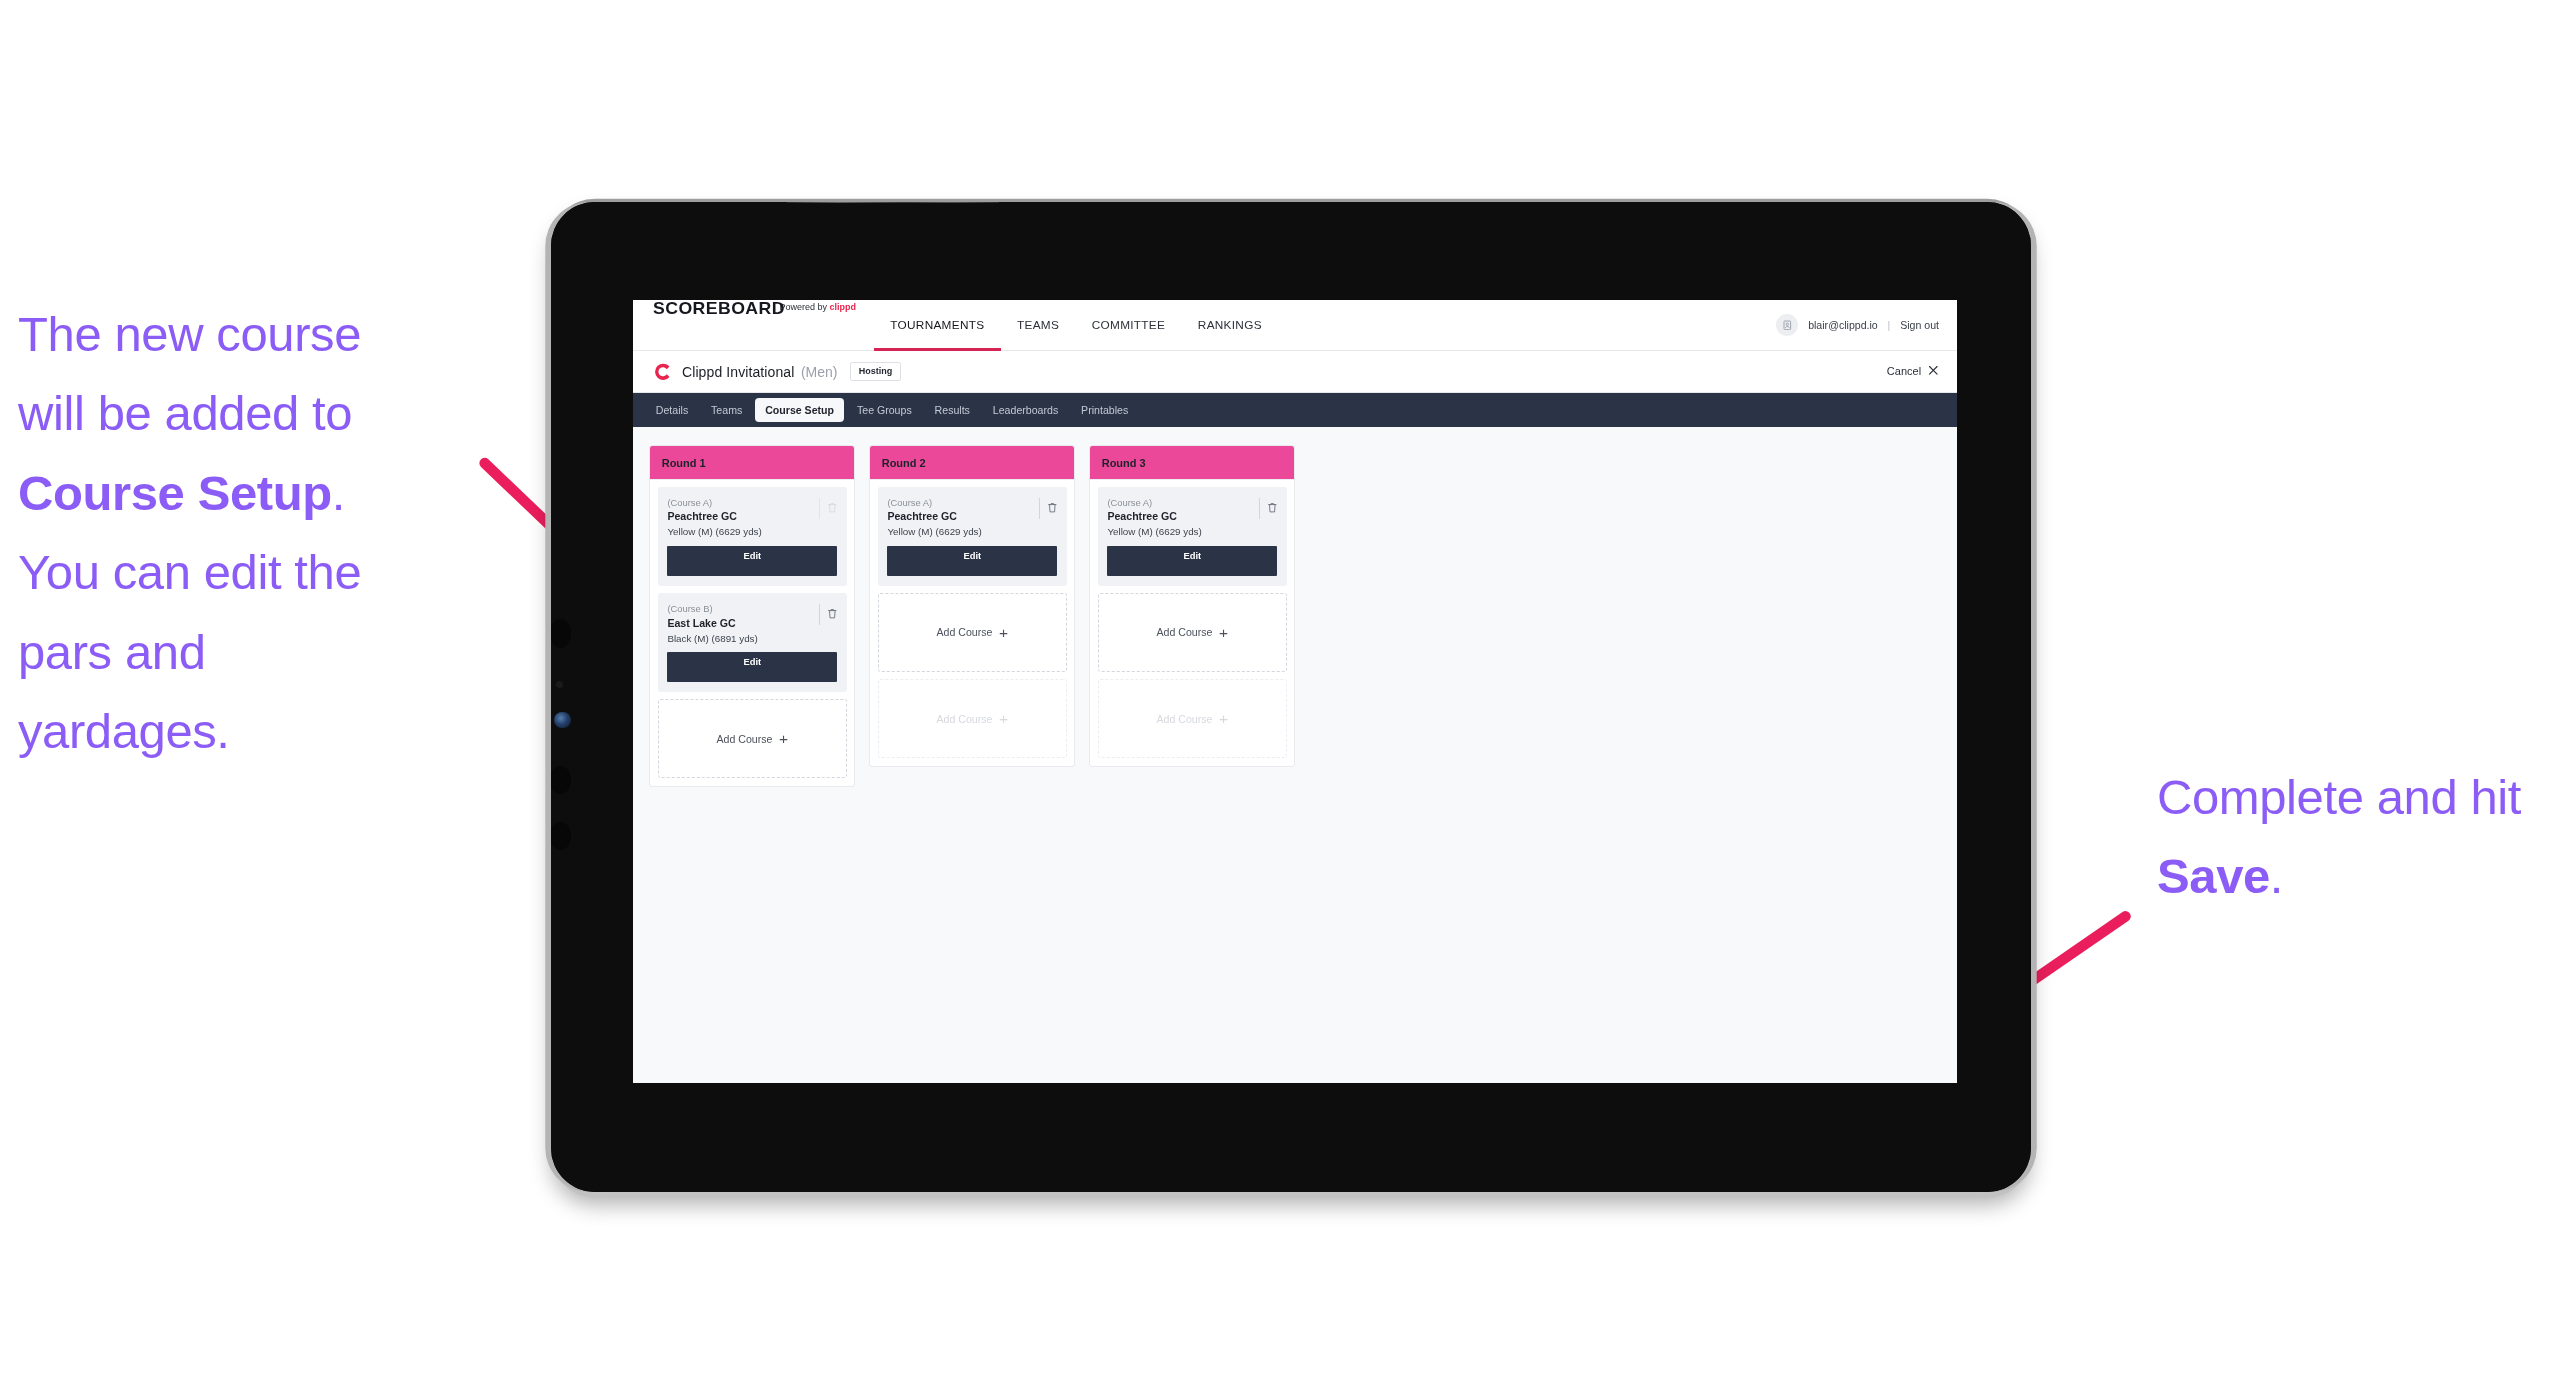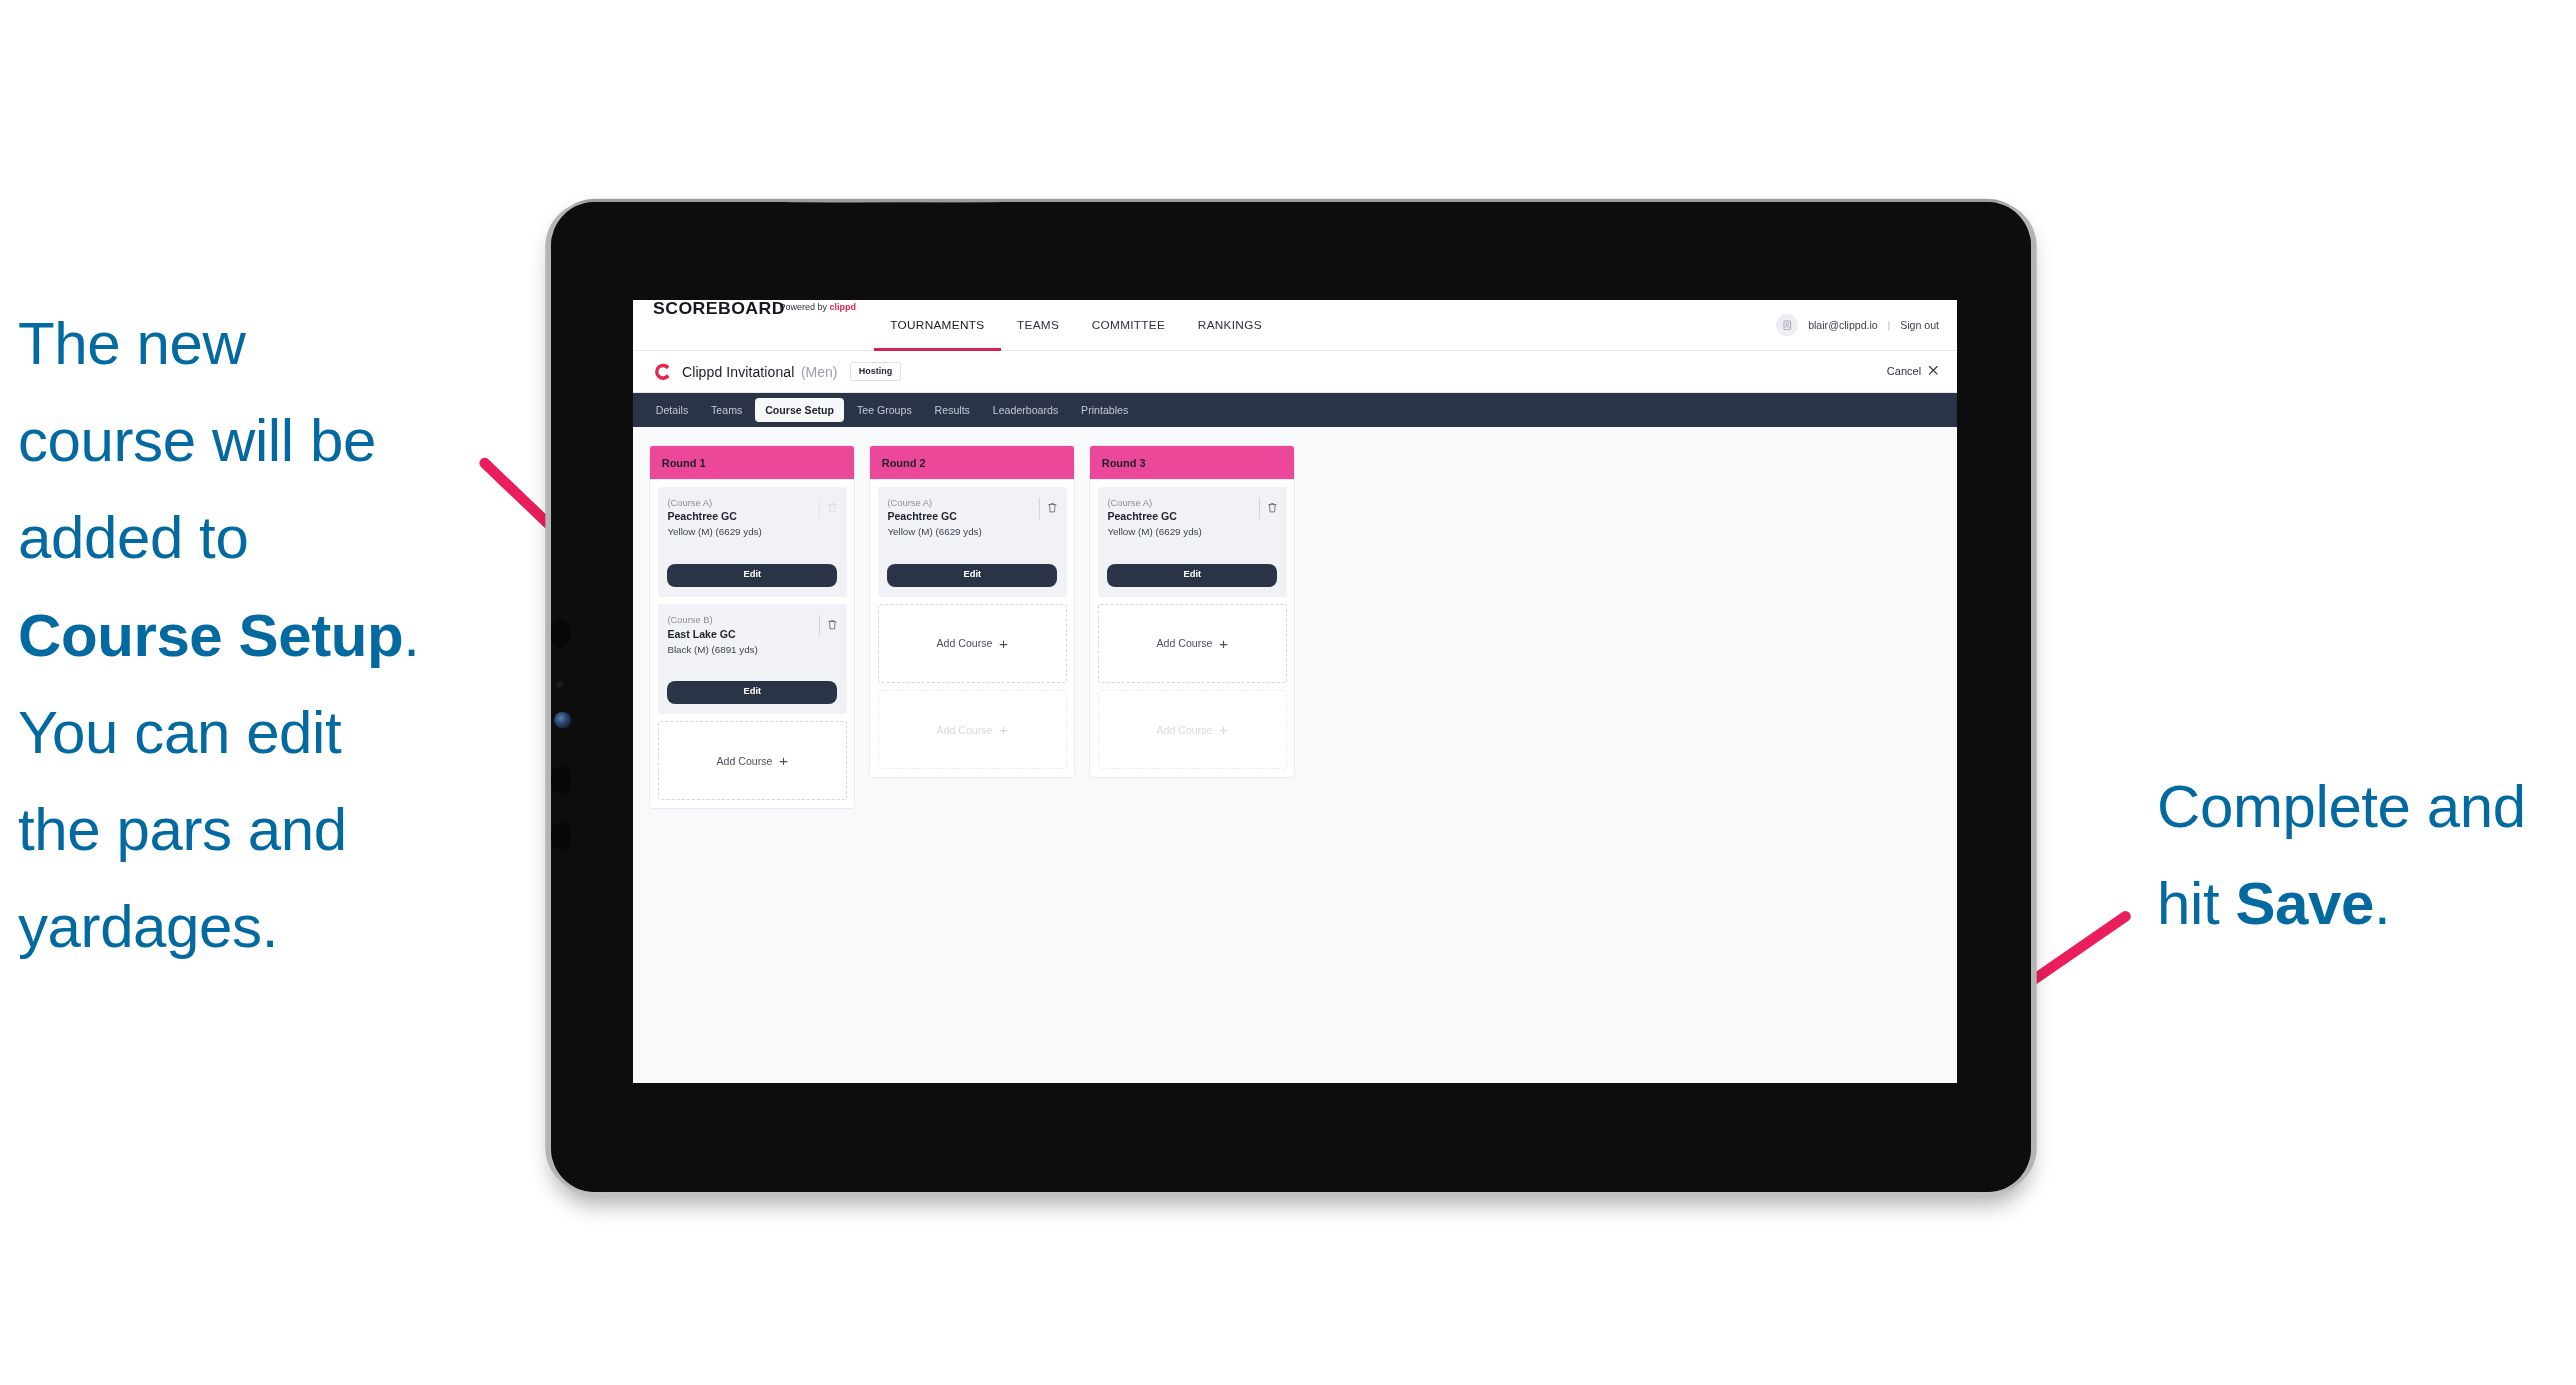--- a/index.html
+++ b/index.html
@@ -8,22 +8,22 @@
     background: #ffffff;
     font-family: "Liberation Sans", sans-serif;
     overflow: hidden;
   }
   .stage { position: relative; width: 2576px; height: 1386px; background:#fff; }
 
   
   .annot {
     position: absolute;
     font-family: "Liberation Sans", sans-serif;
-    color: #0369a1;
-    font-size: 60px;
+    color: #8b5cf6;
+    font-size: 49px;
     line-height: 1.62;
     letter-spacing: -0.4px;
     font-weight: 400;
   }
   .annot b { font-weight: 700; }
   .annot-left  { left: 18px;  top: 295px;  width: 408px; }
   .annot-right { left: 2157px; top: 758px; width: 408px; }
 
   .arrow-svg { position: absolute; overflow: visible; }
 
@@ -149,23 +149,23 @@
   .cc-label { font-size:9.4px; color:#8a9099; line-height:1.45; }
   .cc-name  { font-size:10.6px; font-weight:700; color:#1d212a; line-height:1.5; }
   .cc-tee   { font-size:9.8px; color:#3d434d; line-height:1.5; }
   .cc-actions { display:flex; align-items:center; gap:7.3px; padding-top:2.4px; }
   .cc-divider { width:0.8px; height:21px; background:#d2d5db; }
   .trash { color:#6d737d; display:block; }
   .cc-actions.disabled .cc-divider { background:#e2e4e8; }
   .cc-actions.disabled .trash { color:#d7dade; }
 
   .btn-edit {
-    margin-top: 24px; display:block; width:100%;
-    background:#2b3446; color:#ffffff; border:none; border-radius:8px;
-    height:23px; font-size:9.4px; font-weight:600;
+    margin-top: 6px; display:block; width:100%;
+    background:#2b3446; color:#ffffff; border:none; border-radius:1px;
+    height:30px; font-size:9.4px; font-weight:600;
     font-family:"Liberation Sans", sans-serif;
     line-height:19px; text-align:center;
   }
 
   .add-card {
     border:0.8px dashed #d3d6dc; border-radius:2.4px; background:#fff;
     height: 79px; display:flex; align-items:center; justify-content:center;
     gap:6.5px; color:#4b515b; font-size:10.6px;
   }
   .add-card .plus { font-size:15.5px; line-height:1; color:#4b515b; font-weight:300; }

